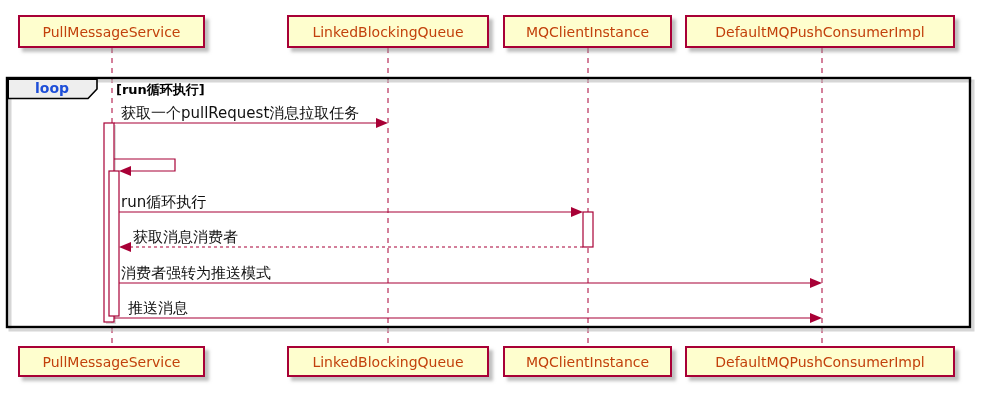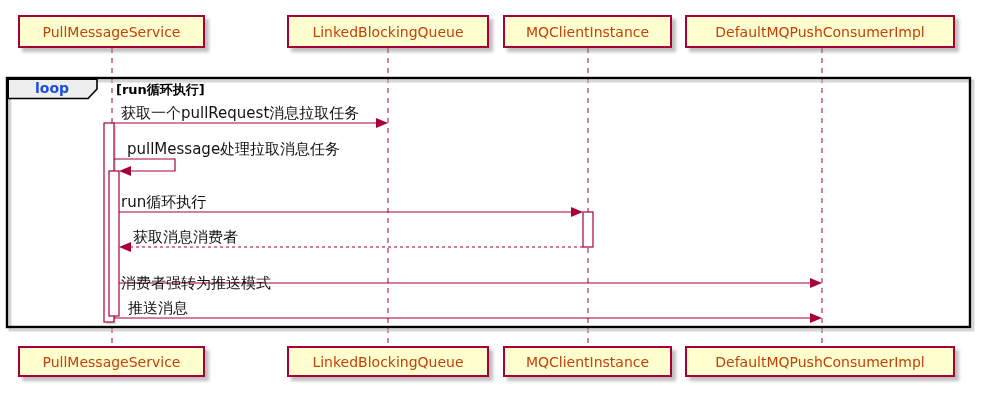--- a/index.html
+++ b/index.html
@@ -96,19 +96,18 @@
     <span>MQClientInstance</span>
   </div>
   <div class="pbox bottom" style="left:685px;top:346px;width:270px">
     <span>DefaultMQPushConsumerImpl</span>
   </div>
 
   <div class="loop-op">loop</div>
   <div class="loop-guard">[run循环执行]</div>
 
   <div class="msg" style="left:121px;top:105px">获取一个pullRequest消息拉取任务</div>
-  <div class="msg" style="left:127px;top:141px">pullMessage处理拉取消息任务</div>
   <div class="msg" style="left:121px;top:194px">run循环执行</div>
   <div class="msg" style="left:133px;top:229px">获取消息消费者</div>
-  <div class="msg" style="left:121px;top:275px">消费者强转为推送模式</div>
+  <div class="msg" style="left:121px;top:265px">消费者强转为推送模式</div>
   <div class="msg" style="left:128px;top:300px">推送消息</div>
 
 </div>
 
 </body></html>

